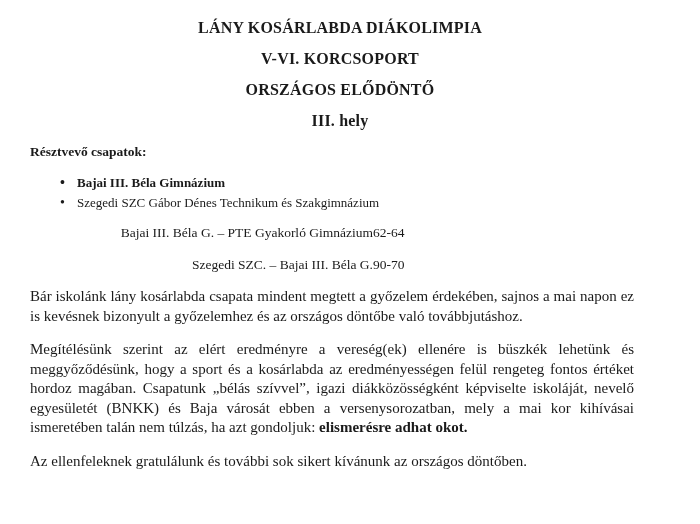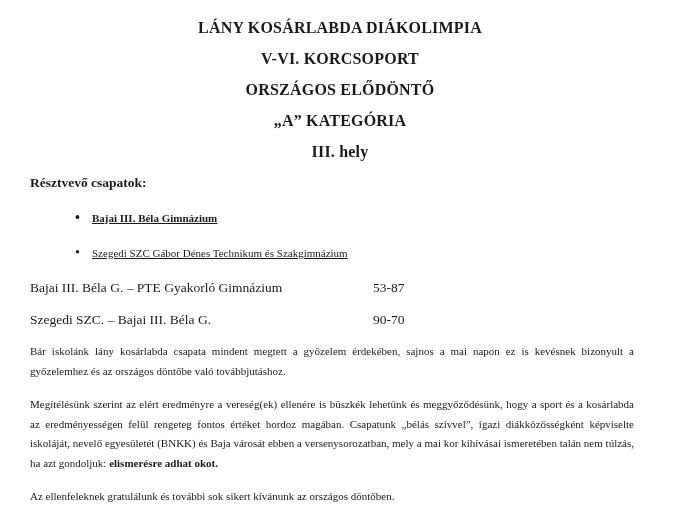--- a/index.html
+++ b/index.html
@@ -35,80 +35,79 @@
     line-height: 20px;
     margin: 6px 0 0 0;
   }
   ul.team-list {
     margin: 11px 0 0 0;
     padding: 0 0 0 47px;
     list-style: none;
   }
   ul.team-list li {
     position: relative;
-    font-size: 11px;
+    font-size: 13px;
     line-height: 20px;
-    margin: 15px;
-    text-decoration: underline;
+    margin: 0;
   }
   ul.team-list li::before {
     content: "\2022";
     position: absolute;
     left: -17px;
     top: 0;
     font-size: 14px;
   }
   .bold { font-weight: bold; }
   .results-block { margin-top: 10px; }
   .result-row {
     display: flex;
     font-size: 13.5px;
     line-height: 20px;
     margin: 0 0 12px 0;
   }
   .result-row .pairing {
     width: 343px;
     flex: 0 0 343px;
+    text-align: right;
   }
   .result-row .score {
     flex: 0 0 auto;
   }
   .para {
-    font-size: 11px;
+    font-size: 15px;
     line-height: 19.5px;
     text-align: justify;
     margin: 0 16px 14px 0;
   }
   .para.no-justify { text-align: left; }
 </style>
 </head>
 <body>
 
 <div class="page">
 
   <div class="headers">
     <p class="h-line">LÁNY KOSÁRLABDA DIÁKOLIMPIA</p>
     <p class="h-line">V-VI. KORCSOPORT</p>
     <p class="h-line">ORSZÁGOS ELŐDÖNTŐ</p>
-    <p class="h-line">„A” KATEGÓRIA</p>
     <p class="h-line">III. hely</p>
   </div>
 
   <p class="section-label">Résztvevő csapatok:</p>
 
   <ul class="team-list">
     <li class="bold">Bajai III. Béla Gimnázium</li>
     <li>Szegedi SZC Gábor Dénes Technikum és Szakgimnázium</li>
   </ul>
 
 
   <div class="results-block">
     <div class="result-row">
       <span class="pairing">Bajai III. Béla G. – PTE Gyakorló Gimnázium</span>
-      <span class="score">53-87</span>
+      <span class="score">62-64</span>
     </div>
     <div class="result-row">
       <span class="pairing">Szegedi SZC. – Bajai III. Béla G.</span>
       <span class="score">90-70</span>
     </div>
   </div>
 
   <p class="para">Bár iskolánk lány kosárlabda csapata mindent megtett a győzelem érdekében, sajnos a mai napon ez is kevésnek bizonyult a győzelemhez és az országos döntőbe való továbbjutáshoz.</p>
 
   <p class="para"><span>Megítélésünk szerint az elért eredményre a vereség(ek) ellenére is büszkék lehetünk és meggyőződésünk, hogy a sport és a kosárlabda az eredményességen felül rengeteg fontos értéket hordoz magában. Csapatunk „bélás szívvel”, igazi diákközösségként képviselte iskoláját, nevelő egyesületét (BNKK) és Baja városát ebben a versenysorozatban, mely a mai kor kihívásai ismeretében talán nem túlzás, ha azt gondoljuk: </span><span class="bold">elismerésre adhat okot.</span></p>

